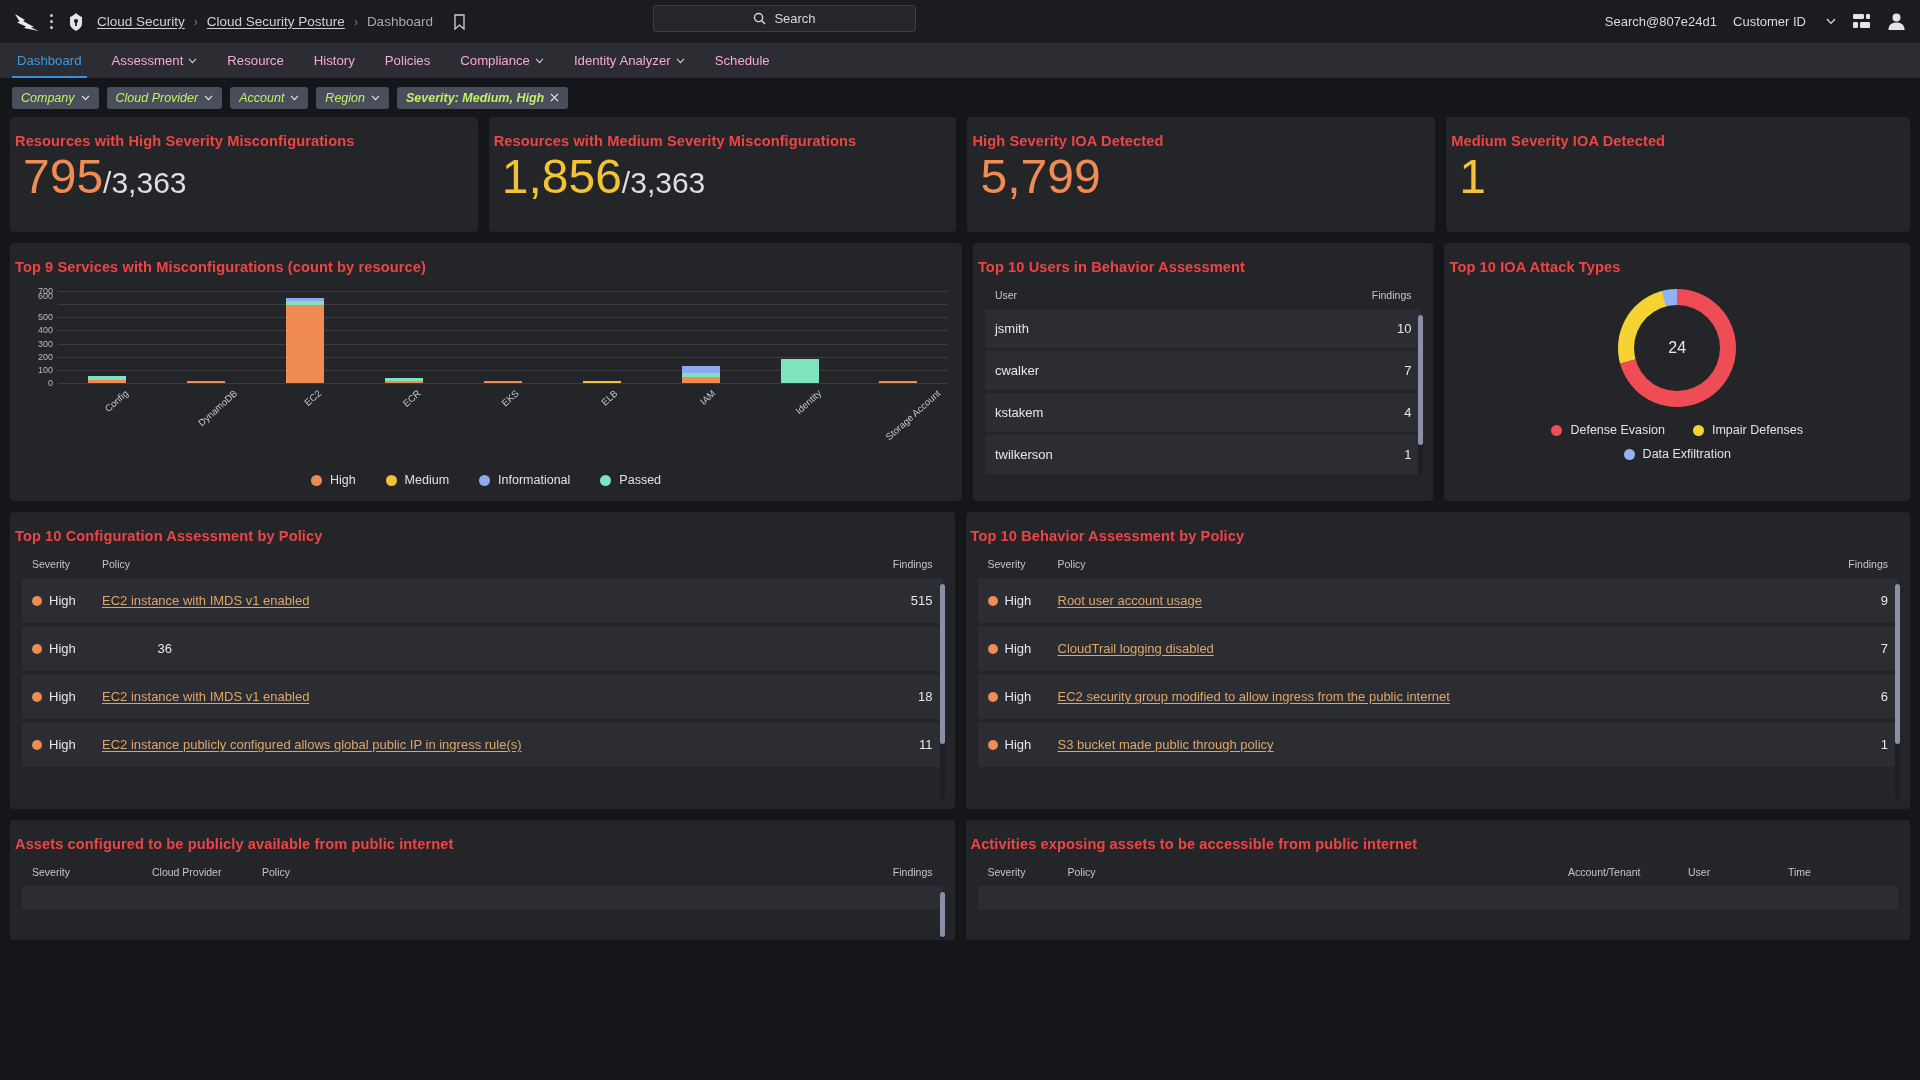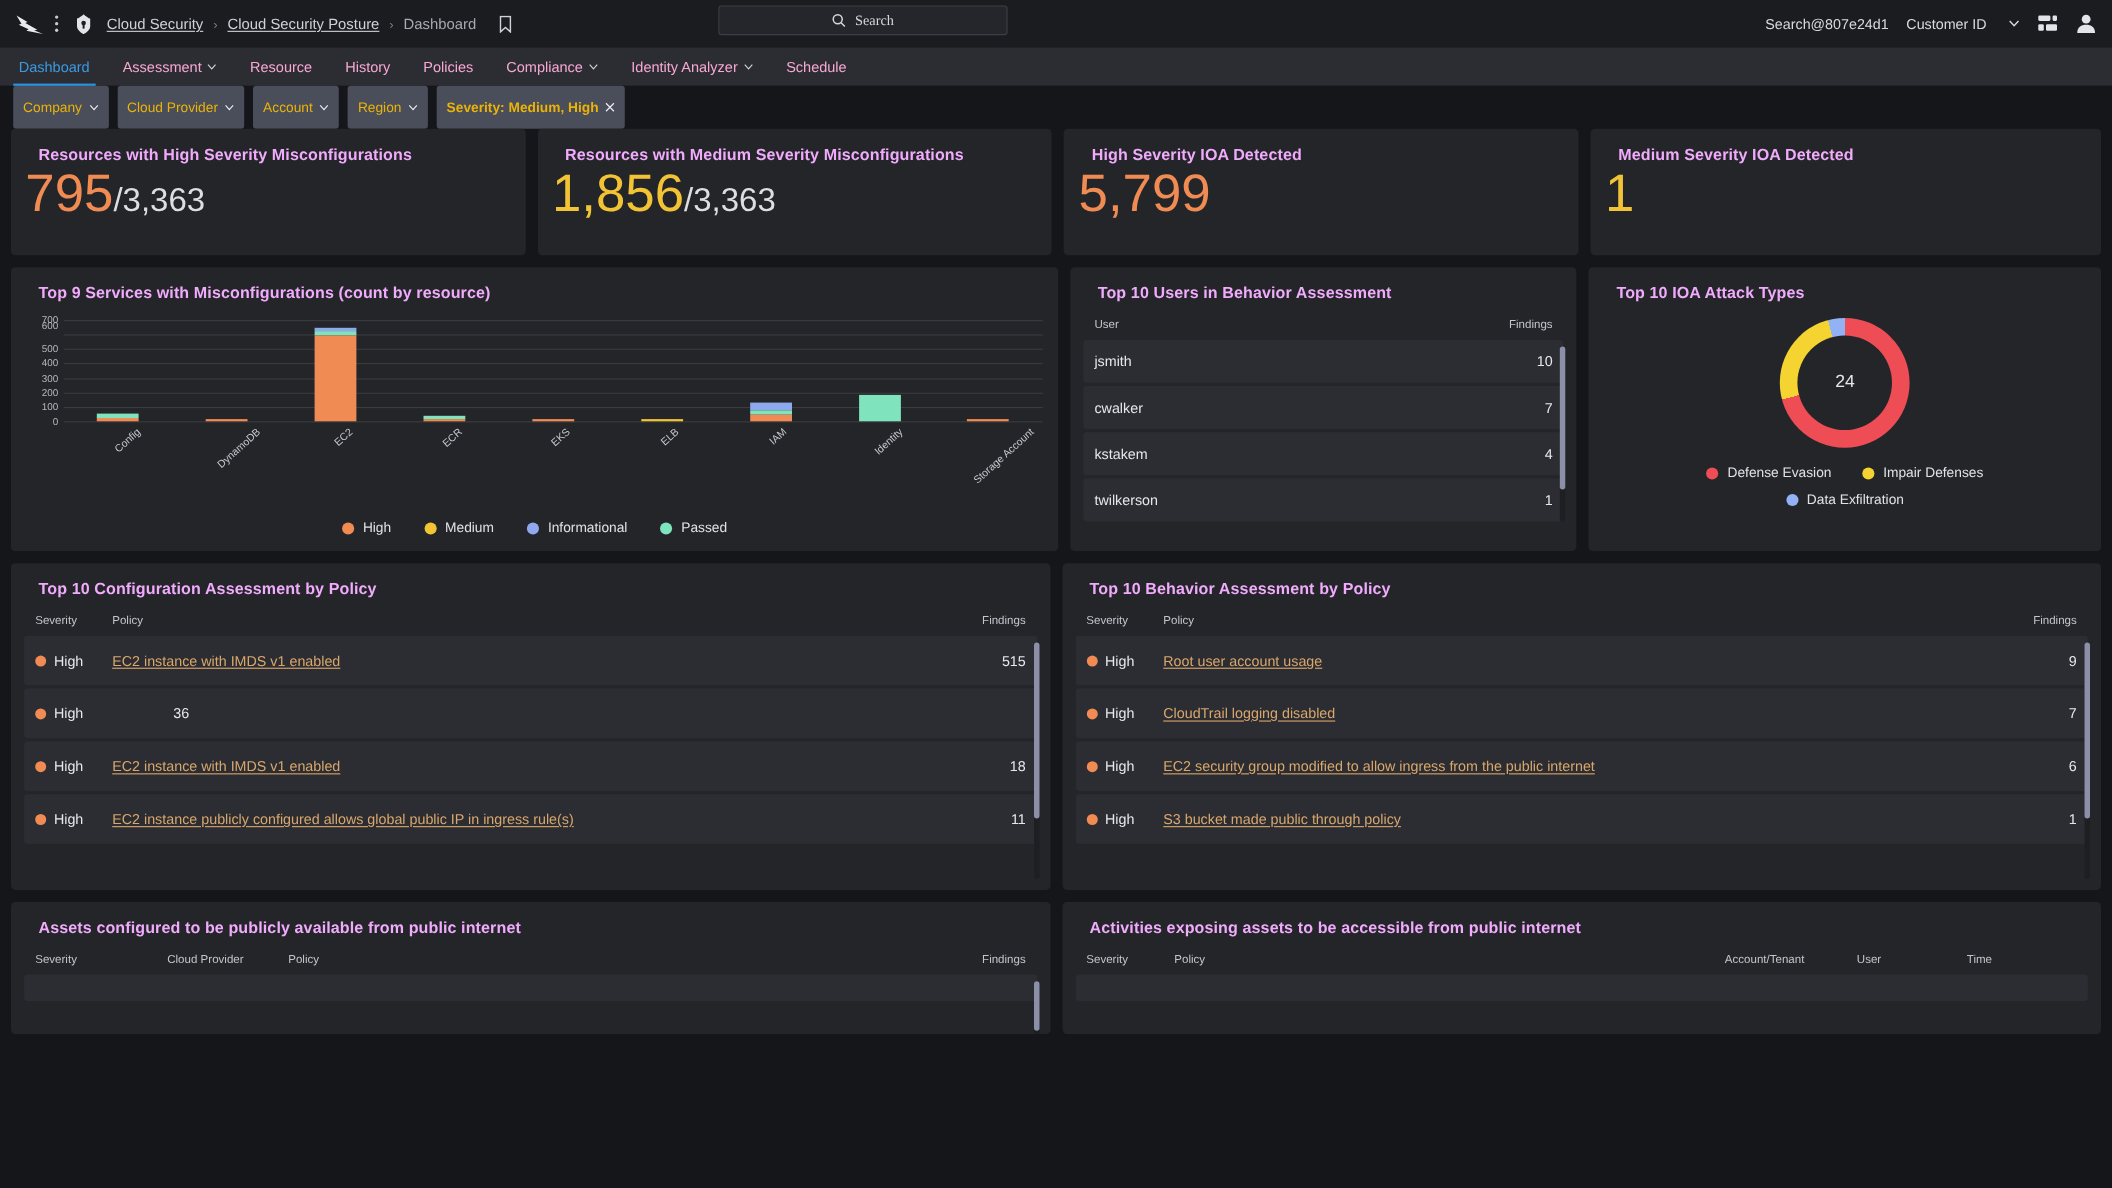--- a/index.html
+++ b/index.html
@@ -30,21 +30,21 @@
   .crumbs .sep { color: #7a7d87; font-size: 12px; }
   .crumbs .cur { color: #a7a9b2; }
   .bookmark { margin-left: 11px; flex: none; }
 
   .searchbox {
     position: absolute; left: 653px; top: 5px;
     width: 263px; height: 27px;
     background: #25262b; border: 1px solid #3c3e45; border-radius: 3px;
     display: flex; align-items: center; justify-content: center; gap: 8px;
   }
-  .searchbox span { font-size: 13px; color: #d6d7dc; font-family: Liberation Serif, serif; }
+  .searchbox span { font-size: 13px; color: #d6d7dc; }
 
   .topright {
     margin-left: auto; display: flex; align-items: center; gap: 16px;
     font-size: 13px; color: #d9dade;
   }
   .topright .cid { display: flex; align-items: center; gap: 20px; }
   .grid-icon, .user-icon { display: block; }
 
   
   .nav {
@@ -63,36 +63,36 @@
     height: 2px; background: #2d93e0;
   }
   .nav-right { margin-left: auto; display: flex; }
 
   
   .filterbar {
     height: 39px; background: #15161a;
     display: flex; align-items: center; gap: 8px; padding: 0 12px;
   }
   .chip {
-    height: 39px; background: #4a4d5a; border-radius: 3px;
+    height: 22px; background: #4a4d5a; border-radius: 3px;
     display: flex; align-items: center; gap: 6px;
-    padding: 0 9px; font-size: 12.5px; color: #eab308; cursor: pointer;
+    padding: 0 9px; font-size: 12.5px; color: #bef264; cursor: pointer; font-style: italic;
   }
   .chip.sev { font-weight: bold; }
 
   
   .board { padding: 0 10px; }
   .row { display: flex; gap: 11px; margin-bottom: 11px; }
   .card {
     background: #242529; border-radius: 4px;
     position: relative; overflow: hidden;
   }
   .card-title {
-    font-size: 14.6px; font-weight: bold; color: #f0abfc;
-    padding: 16px 0 0 25px; letter-spacing: .1px;
+    font-size: 14.6px; font-weight: bold; color: #ef4444;
+    padding: 16px 0 0 5px; letter-spacing: .1px;
   }
 
   
   .kpi { height: 115px; }
   .kpi .big {
     padding-left: 13px; margin-top: 4px;
     font-size: 48px; line-height: 1; font-weight: 300; white-space: nowrap;
   }
   .kpi .big .den { color: #dddee2; font-size: 30px; }
 

